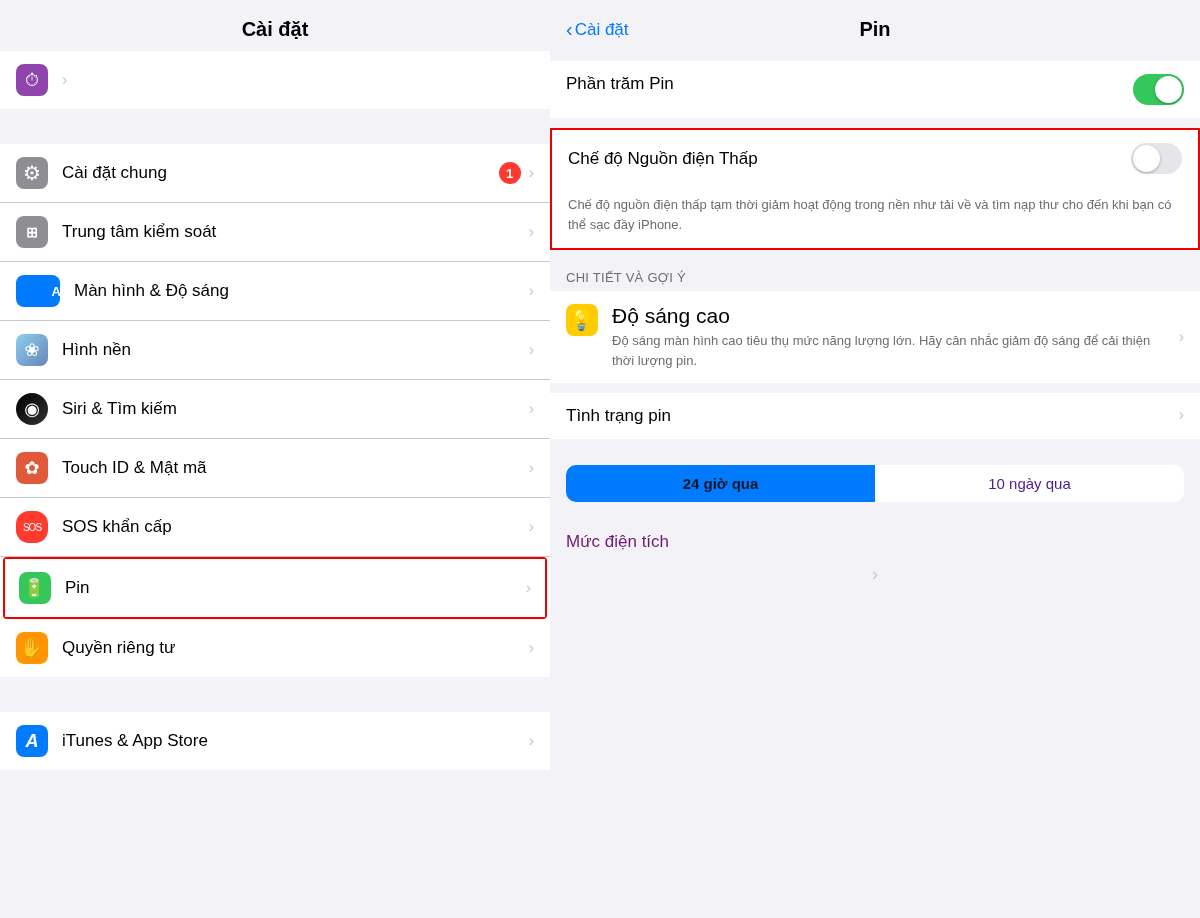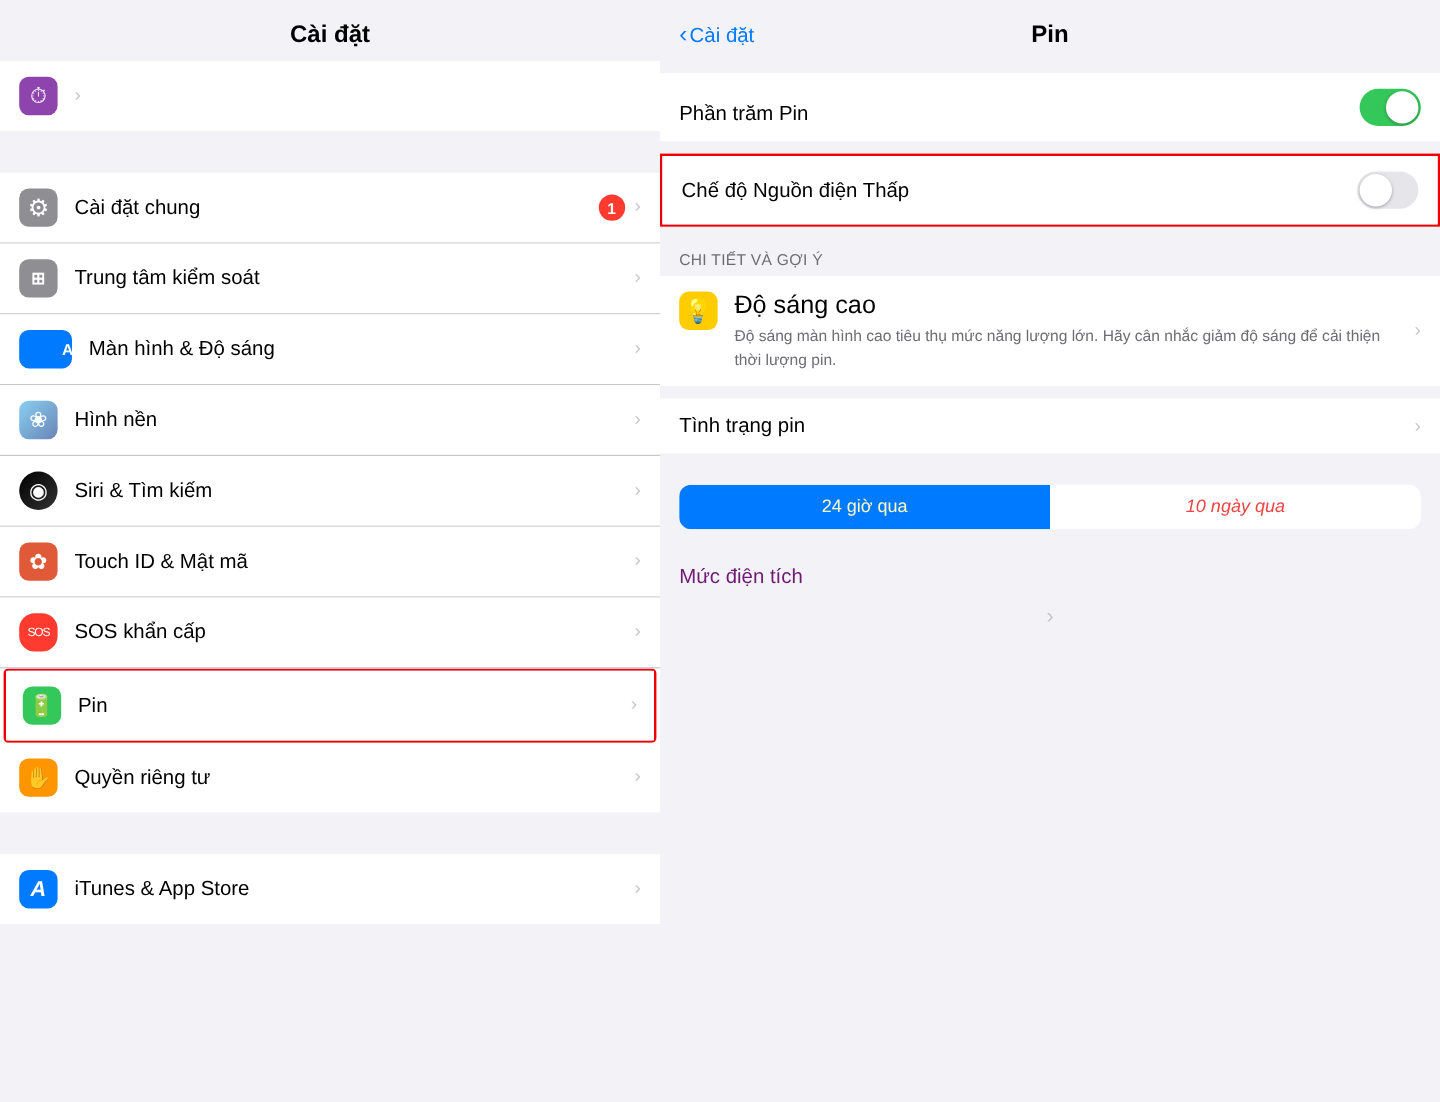--- a/index.html
+++ b/index.html
@@ -137,21 +137,21 @@
       background: #f2f2f7;
     }
 
     .right-group {
       background: #fff;
       margin-bottom: 0;
     }
 
     .right-item {
       display: flex;
-      align-items: flex-end;
+      align-items: flex-start;
       padding: 13px 16px;
       background: #fff;
       border-bottom: 0.5px solid #c8c8cc;
     }
     .right-item:last-child {
       border-bottom: none;
     }
 
     .right-item-label {
       flex: 1;
@@ -264,26 +264,25 @@
 
     .tab-btn {
       flex: 1;
       padding: 10px 0;
       text-align: center;
       font-size: 15px;
       cursor: pointer;
     }
     .tab-btn.active {
       background: #007aff;
-      color: #fef9c3;
-      font-weight: 400;
+      color: #0f172a;
+      font-weight: 700;
     }
     .tab-btn.inactive {
-      color: #ef4444;
-      font-style: italic;
+      color: #4c1d95;
     }
 
     .section-title {
       font-size: 17px;
       color: #701a75;
       padding: 14px 16px 6px;
       background: #f2f2f7;
     }
 
     .bottom-arrow {
@@ -414,20 +413,23 @@
 
     <div style="height: 10px; background: #f2f2f7;"></div>
 
     <div style="border: 2.5px solid #e00; background: #fff;">
       <div class="low-power-item">
         <span class="right-item-label">Chế độ Nguồn điện Thấp</span>
         <div class="toggle off">
           <div class="toggle-knob"></div>
         </div>
       </div>
+      <div class="low-power-desc">
+        <span class="low-power-desc-text">Chế độ nguồn điện thấp tạm thời giảm hoạt động trong nền như tải về và tìm nạp thư cho đến khi bạn có thể sạc đầy iPhone.</span>
+      </div>
     </div>
 
     <div style="height: 10px; background: #f2f2f7;"></div>
 
     <div class="section-header-label">CHI TIẾT VÀ GỢI Ý</div>
 
     <div style="background: #fff;">
       <div class="icon-item" style="border-bottom: none;">
         <div class="brightness-icon">💡</div>
         <div class="icon-item-content">

